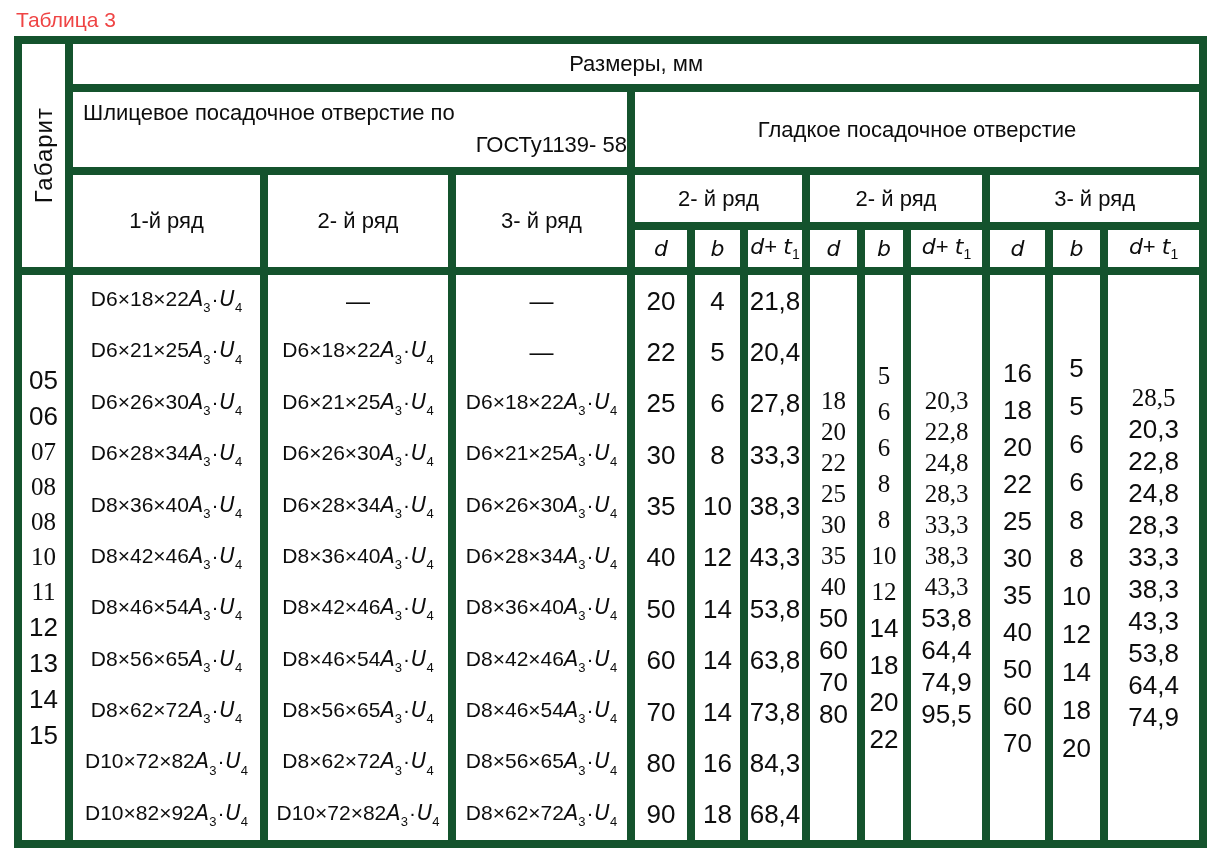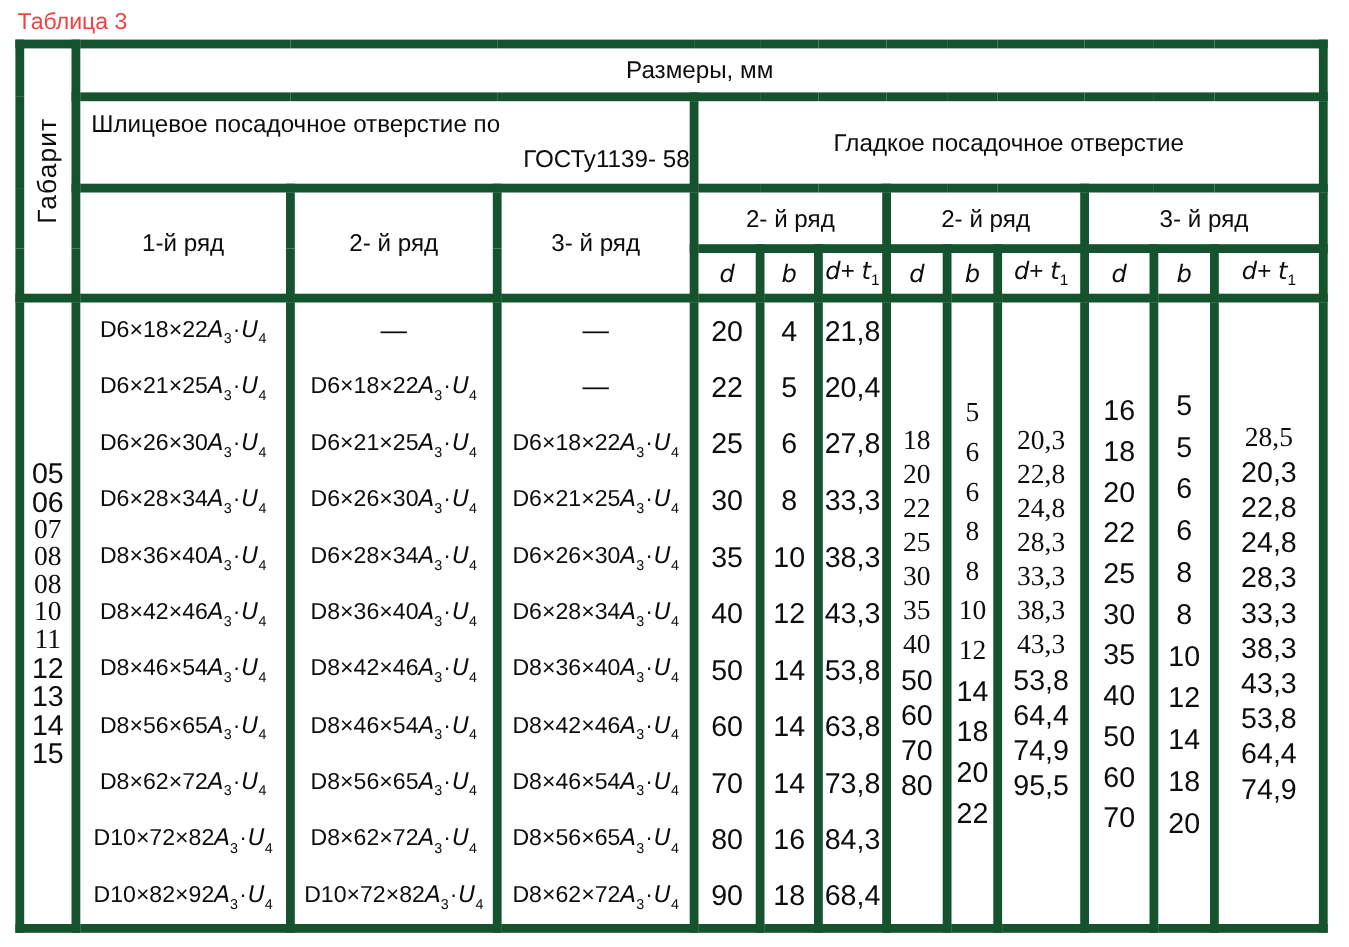--- a/index.html
+++ b/index.html
@@ -28,21 +28,21 @@
   .spl-hdr{font-size:22px;text-align:left;vertical-align:top;}
   .spl-hdr .l1{padding:8px 0 0 10px;}
   .spl-hdr .l2{text-align:right;padding-top:6px;}
   .ряд{font-size:22px;text-align:center;}
   .sub-hdr{font-size:22px;text-align:center;}
   .sub-hdr i{font-family:"DejaVu Sans", sans-serif;font-style:italic;}
   .sub-hdr sub{font-size:14px;}
   
   .slots{display:grid;grid-template-rows:repeat(11,1fr);height:565px;align-items:center;justify-items:center;}
   .flow{display:flex;flex-direction:column;align-items:center;justify-content:center;height:565px;}
-  .g6{gap:6px;} .g10{} .g11{gap:11px;} .g12{gap:12px;}
+  .g6{gap:6px;} .g10{gap:10px;} .g11{gap:11px;} .g12{gap:12px;}
   .num{font-size:26px;line-height:1.0;}
   .serif{font-family:"Liberation Serif", serif;font-size:25px;}
   .sp-item{font-size:21px;white-space:nowrap;}
   .sp-item i{font-family:"DejaVu Sans", sans-serif;font-style:italic;}
   .sp-item sub{font-size:13px;position:relative;top:1px;}
   .sp-item .dot{padding:0 1px 0 1px;}
   .dash{font-size:24px;}
   .spline-cell .slots{justify-items:center;}
 </style>
 </head>

